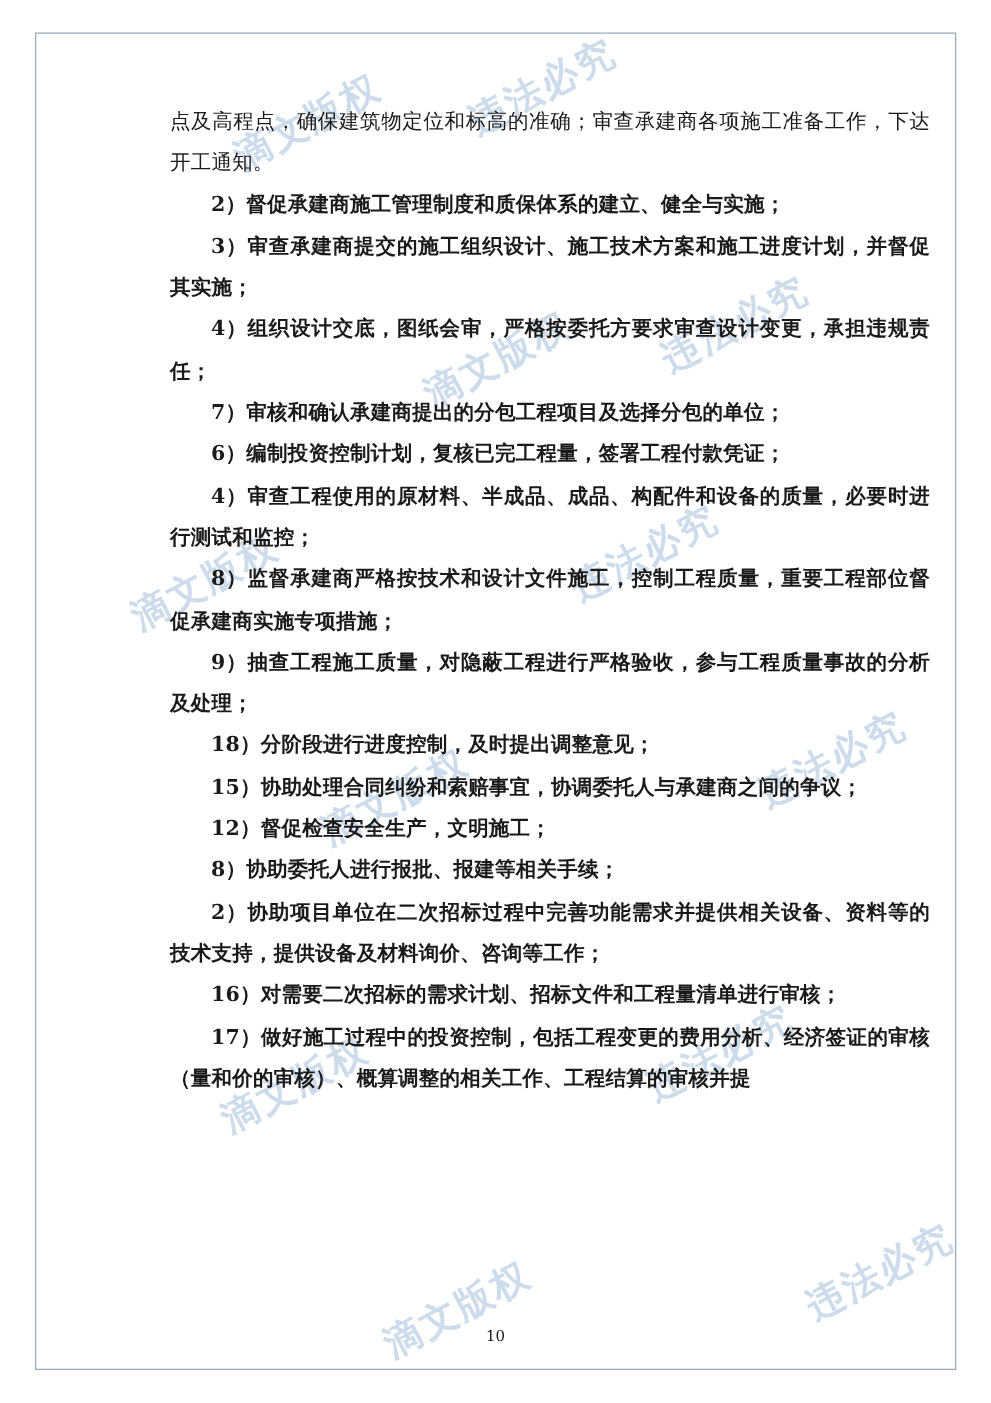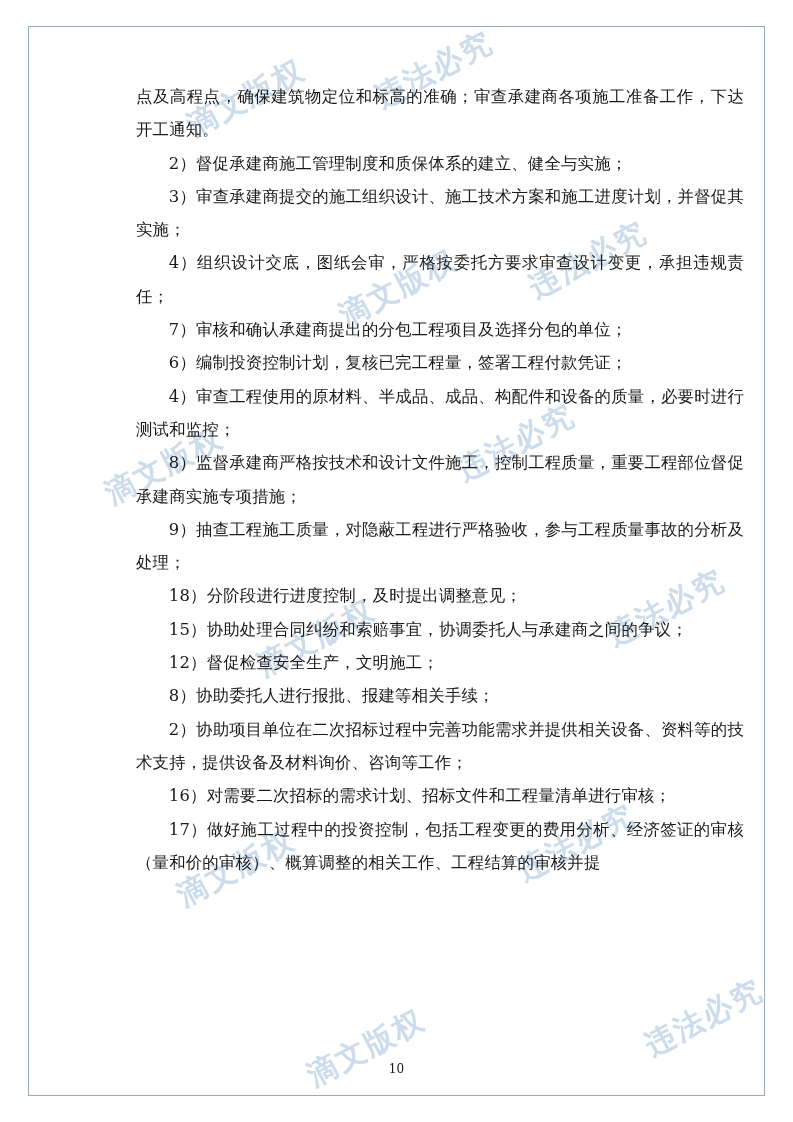--- a/index.html
+++ b/index.html
@@ -41,20 +41,21 @@
     font-size: 16.4px;
     line-height: 2.03;
     color: #1a1a1a;
     text-align: justify;
     letter-spacing: 0.2px;
     margin: 0;
     white-space: pre-wrap;
   }
   .para.indent {
     text-indent: 2em;
+    font-weight: bold;
   }
   .page-number {
     position: absolute;
     left: 0;
     right: 0;
     top: 1062px;
     text-align: center;
     font-family: "DejaVu Serif", serif;
     font-size: 12px;
     color: #1a1a1a;

